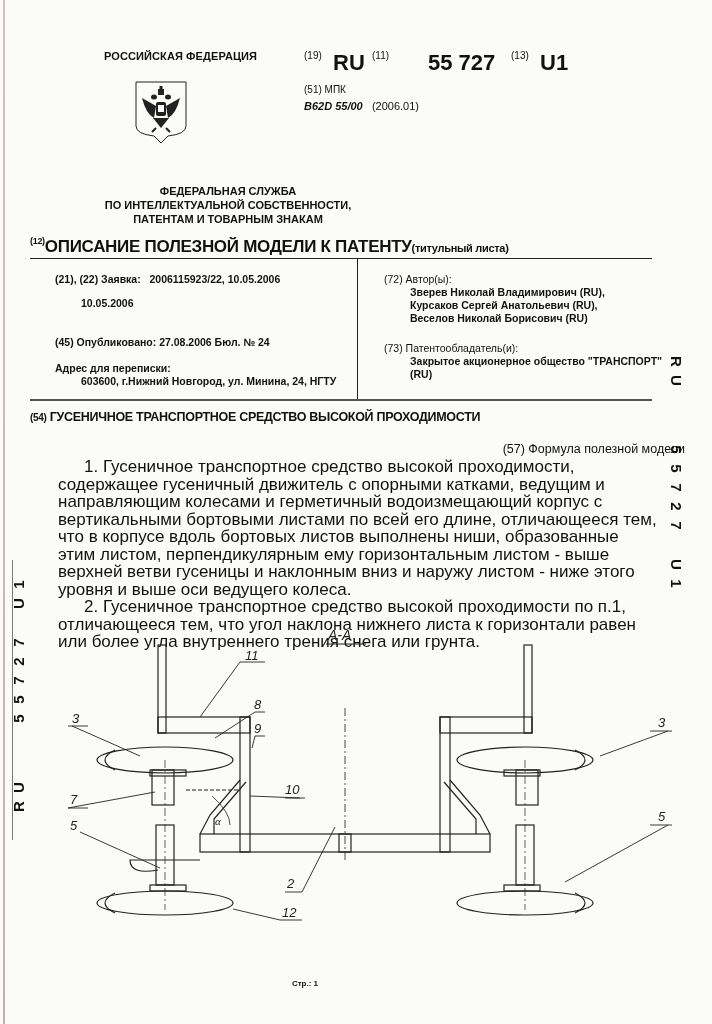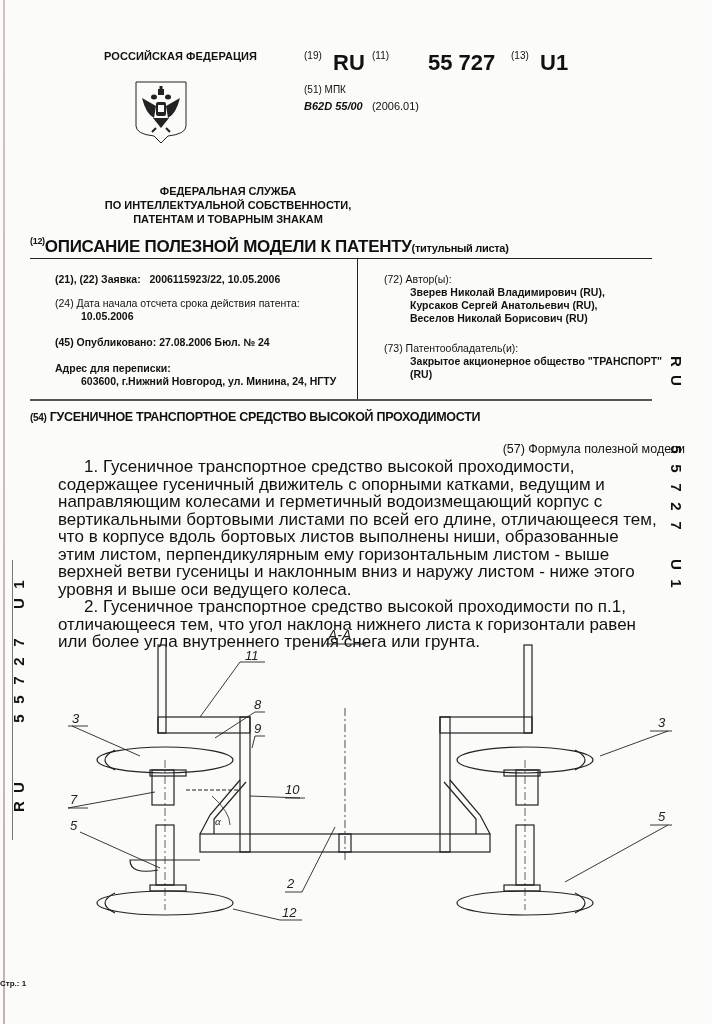--- a/index.html
+++ b/index.html
@@ -53,21 +53,21 @@
   .side-left { left: 4px; top: 575px; width: 30px; font-size: 15px; font-weight: bold; text-align: center; }
   .side-left span { display: block; transform: rotate(-90deg); height: 19px; }
 
   .title54 { left: 30px; top: 410px; font-size: 12.5px; font-weight: bold; letter-spacing: -.3px; }
   .title54 .n { font-size: 10px; }
   .formula-head { left: 0; width: 685px; top: 442px; text-align: right; font-size: 12.5px; }
   .claims { left: 58px; top: 458px; width: 600px; font-size: 17px; line-height: 17.5px; }
   .claims p { margin: 0; text-indent: 26px; text-align: left; }
 
   .drawing { left: 40px; top: 620px; width: 660px; height: 330px; }
-  .footer { left: 0; width: 610px; top: 979px; text-align: left; font-size: 8px; font-weight: bold; }
+  .footer { left: 0; width: 610px; top: 979px; text-align: center; font-size: 8px; font-weight: bold; }
 </style>
 </head>
 <body>
 
 <div class="left-edge"></div>
 <div class="left-edge2"></div>
 
 <div class="abs country">РОССИЙСКАЯ ФЕДЕРАЦИЯ</div>
 <div class="abs emblem-box">
   <svg width="54" height="64" viewBox="0 0 54 64">
@@ -109,21 +109,20 @@
 </div>
 <div class="abs hr1"></div>
 <div class="abs vr"></div>
 <div class="abs hr2"></div>
 
 <div class="abs bib b21">
   <b>(21), (22) Заявка:</b>&nbsp;&nbsp;
   <b>2006115923/22,  10.05.2006</b>
 </div>
 <div class="abs bib b24">
-  <span>(24)  Дата начала отсчета срока действия патента:</span>
   <b class="ind">10.05.2006</b>
 </div>
 <div class="abs bib b45">
   <b>(45)  Опубликовано:</b>
   <b>27.08.2006 Бюл. № 24</b>
 </div>
 <div class="abs bib baddr">
   <b>Адрес для переписки:</b>
   <b class="ind">603600, г.Нижний Новгород, ул. Минина, 24, НГТУ</b>
 </div>

